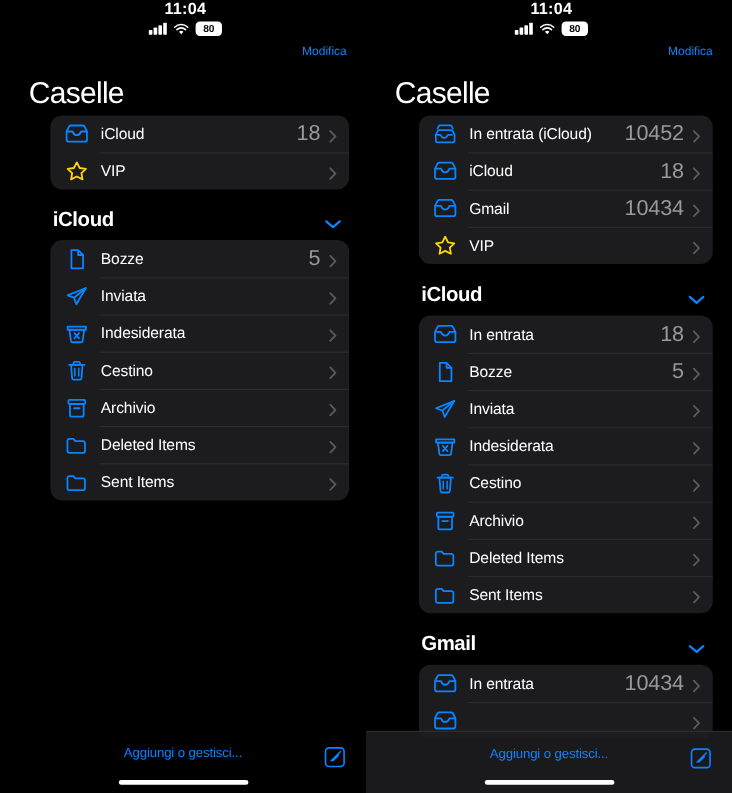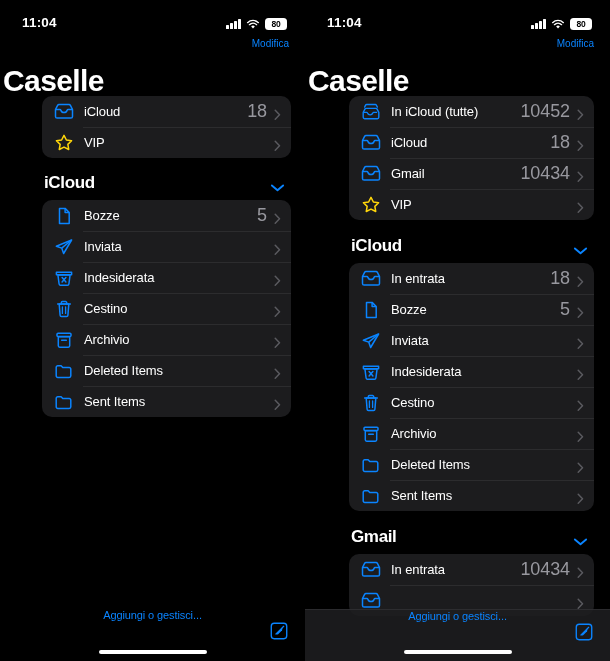--- a/index.html
+++ b/index.html
@@ -18,24 +18,25 @@
     overflow: hidden;
     flex: 0 0 305px;
   }
   .panel-left  { width: 305px; }
   .panel-right { width: 305px; }
 
   
   .statusbar {
     height: 30px;
     display: flex;
-    align-items: flex-end;
+    align-items: center;
     justify-content: space-between;
     padding: 0 18px 0 22px;
     color: #fff;
+    flex-direction: column;
   }
   .clock { font-size: 13.5px; font-weight: 700; letter-spacing: .2px; }
   .status-right { display: flex; align-items: center; gap: 5px; }
   .bars { display: flex; align-items: flex-end; gap: 1.5px; height: 10px; }
   .bars i { display: block; width: 2.6px; background: #fff; border-radius: .6px; }
   .bars i:nth-child(1) { height: 4px; }
   .bars i:nth-child(2) { height: 6px; }
   .bars i:nth-child(3) { height: 8px; }
   .bars i:nth-child(4) { height: 10px; }
   .wifi { width: 14px; height: 11px; }
@@ -49,24 +50,24 @@
 
   
   .navbar {
     height: 26px;
     display: flex; align-items: center; justify-content: flex-end;
     padding: 0 16px;
   }
   .edit-link { color: #0a84ff; font-size: 10px; cursor: pointer; }
   .large-title {
     color: #fff;
-    font-size: 30px;
-    font-weight: 700;
+    font-size: 25px;
+    font-weight: 400;
     letter-spacing: -.6px;
-    padding: 8px 16px 12px 3px;
+    padding: 8px 16px 12px 24px;
   }
 
   
   .content { position: absolute; left: 0; right: 0; top: 96px; bottom: 0; overflow: hidden; }
   .content-inner { padding: 0 14px; margin-left: 28px; }
   .panel-right .content-inner { padding: 0 16px; }
 
   .group {
     background: #1c1c1e;
     border-radius: 10px;
@@ -125,21 +126,21 @@
     letter-spacing: -.35px;
   }
   .section-chevron { width: 15px; height: 9px; cursor: pointer; }
 
   
   .toolbar {
     position: absolute;
     left: 0; right: 0; bottom: 0;
     height: 52px;
     display: flex;
-    align-items: flex-start;
+    align-items: center;
     justify-content: center;
     padding: 0 16px;
   }
   .toolbar.blurred {
     background: rgba(30,30,32,.88);
     border-top: .5px solid rgba(84,84,88,.3);
   }
   .toolbar-label {
     color: #0a84ff;
     font-size: 11px;
@@ -377,21 +378,21 @@
       <div class="content-inner">
         <div class="group">
             <div class="row">
               <span class="row-icon">
                 <svg viewBox="0 0 22 20">
                   <path d="M3.2 10.3 4.9 7.1a1.3 1.3 0 0 1 1.15-.7h9.9a1.3 1.3 0 0 1 1.15.7l1.7 3.2v5a1.4 1.4 0 0 1-1.4 1.4H4.6a1.4 1.4 0 0 1-1.4-1.4z" fill="none" stroke="#0a84ff" stroke-width="1.4" stroke-linejoin="round"></path>
                   <path d="M3.2 10.4h3.5a.85.85 0 0 1 .8.6 2.8 2.8 0 0 0 5.3 0 .85.85 0 0 1 .8-.6h3.5" fill="none" stroke="#0a84ff" stroke-width="1.4" stroke-linejoin="round"></path>
                   <path d="M4.6 5.1 5.6 3.2a1.2 1.2 0 0 1 1.05-.65h8.7a1.2 1.2 0 0 1 1.05.65l1 1.9" fill="none" stroke="#0a84ff" stroke-width="1.4" stroke-linecap="round" stroke-linejoin="round"></path>
                 </svg>
               </span>
-              <span class="row-label">In iCloud (tutte)</span>
+              <span class="row-label">In entrata (iCloud)</span>
               <span class="row-count">10452</span>
               <span class="chev"><svg viewBox="0 0 8 13">
                   <path d="M1.4 1.4 6.3 6.5 1.4 11.6" fill="none" stroke="#5a5a5f" stroke-width="1.7" stroke-linecap="round" stroke-linejoin="round"></path>
                 </svg></span>
             </div>
             <div class="row">
               <span class="row-icon">
                 <svg viewBox="0 0 22 20">
                   <path d="M2.5 7.5 4.6 3.4A1.6 1.6 0 0 1 6 2.6h10a1.6 1.6 0 0 1 1.4.8l2.1 4.1v7a1.6 1.6 0 0 1-1.6 1.6H4.1a1.6 1.6 0 0 1-1.6-1.6z" fill="none" stroke="#0a84ff" stroke-width="1.5" stroke-linejoin="round"></path>
                   <path d="M2.5 7.6h4.4a1 1 0 0 1 .95.7 3.3 3.3 0 0 0 6.3 0 1 1 0 0 1 .95-.7h4.4" fill="none" stroke="#0a84ff" stroke-width="1.5" stroke-linejoin="round"></path>

